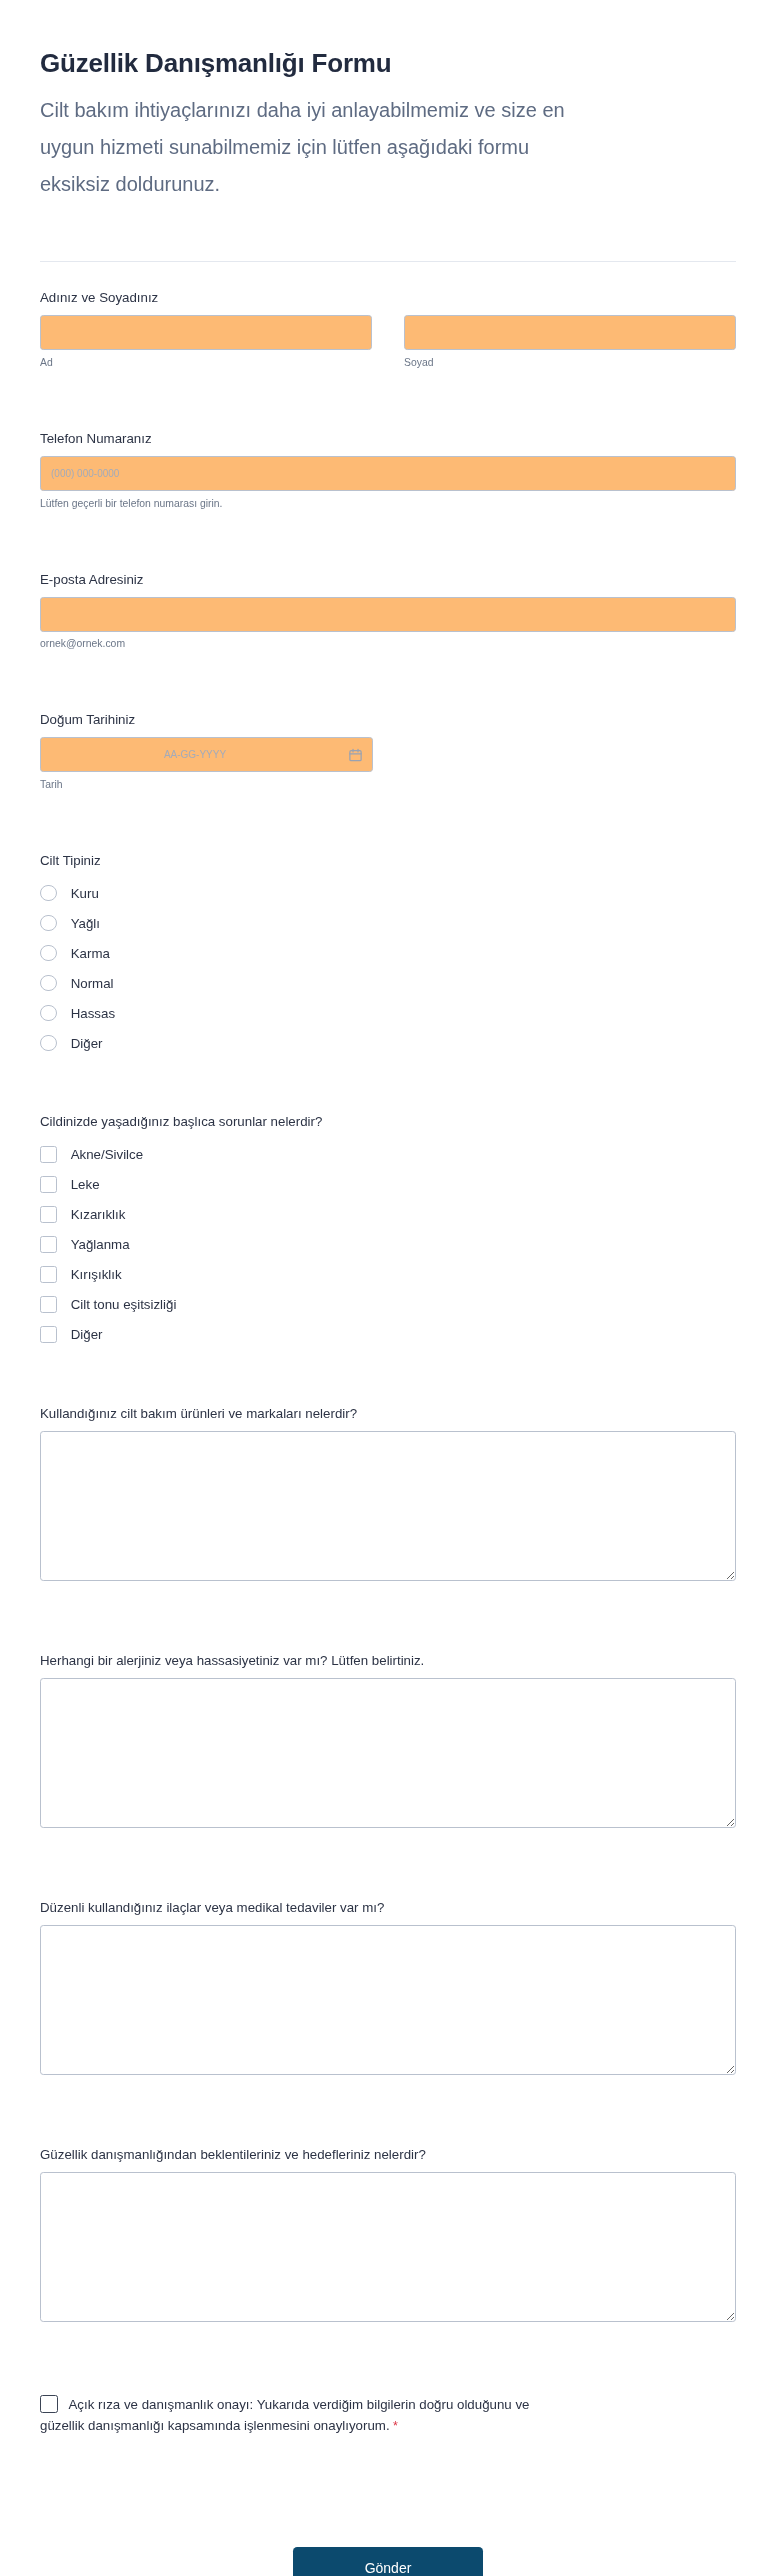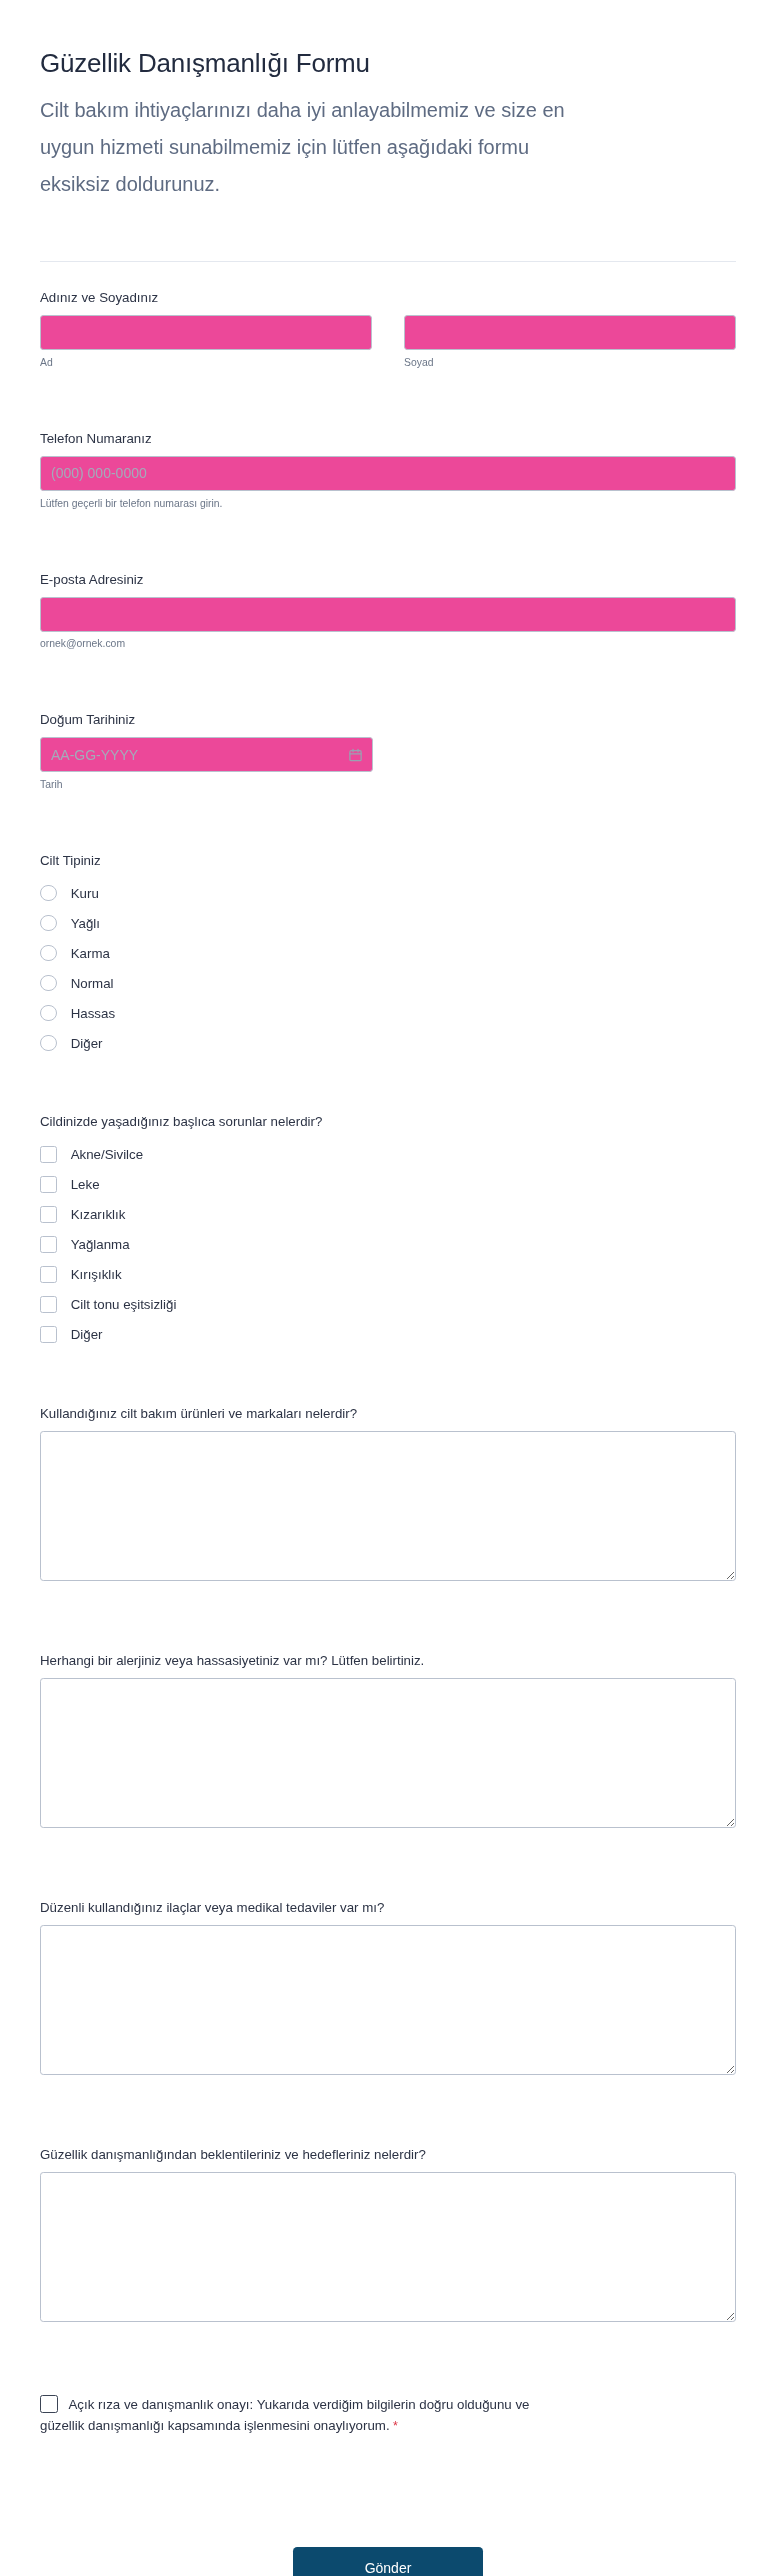--- a/index.html
+++ b/index.html
@@ -7,21 +7,21 @@
   body {
     width: 776px;
     min-height: 2576px;
     font-family: "Liberation Sans", sans-serif;
     color: #2c3345;
   }
   .form { padding: 48px 40px 20px; }
 
   .form-title {
     font-size: 26px;
-    font-weight: 400;
+    font-weight: 700;
     color: #222b3f;
     letter-spacing: -0.2px;
   }
   .form-subtitle {
     margin-top: 13.3px;
     font-size: 20px;
     line-height: 1.85;
     color: #5e6b82;
     max-width: 559px;
   }
@@ -39,37 +39,37 @@
   }
   .row { display: flex; gap: 32px; }
   .col { flex: 1; }
 
   input[type="text"] {
     width: 100%;
     height: 35px;
     border: 0.8px solid #b9c1ce;
     border-radius: 3.3px;
     padding: 0 10px;
-    font-size: 14px;
+    font-size: 10px;
     color: #2c3345;
     font-family: inherit;
-    background: #ec4899;
+    background: #fdba74;
     outline: none;
   }
   input::placeholder { color: #a3abba; opacity: 1; }
   .half { width: 333px; }
 
   .sublabel {
     margin-top: 6.7px;
     font-size: 10.4px;
     color: #6b7688;
   }
 
   .date-wrap { position: relative; width: 333px; }
-  .date-wrap input { padding-right: 33px; }
+  .date-wrap input { padding-right: 33px; text-align: center; }
   .cal-icon {
     position: absolute;
     right: 10px;
     top: 50%;
     transform: translateY(-50%);
     width: 15px;
     height: 15px;
     color: #99a2b2;
     display: inline-flex;
   }

